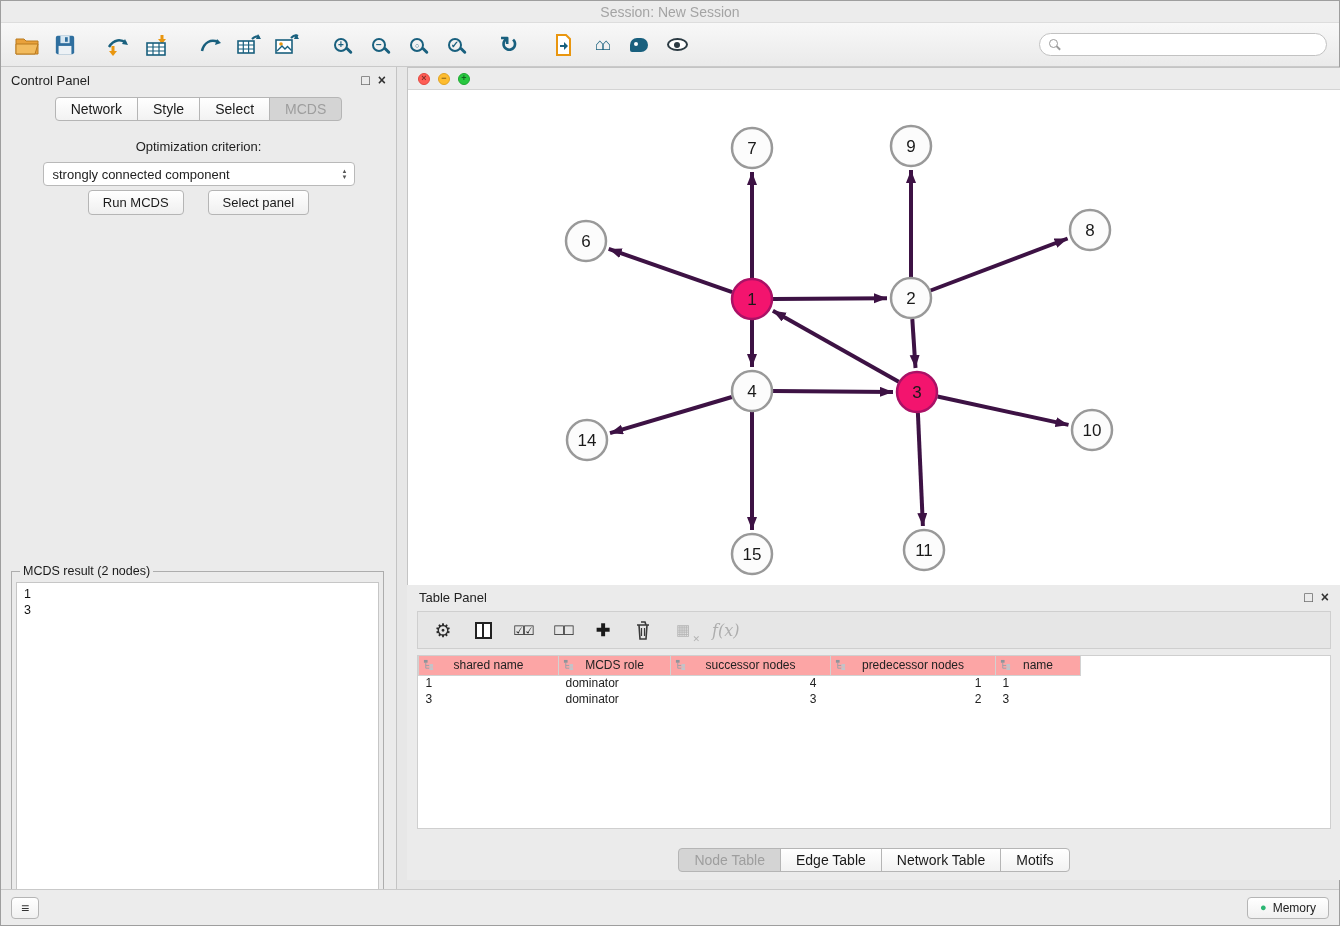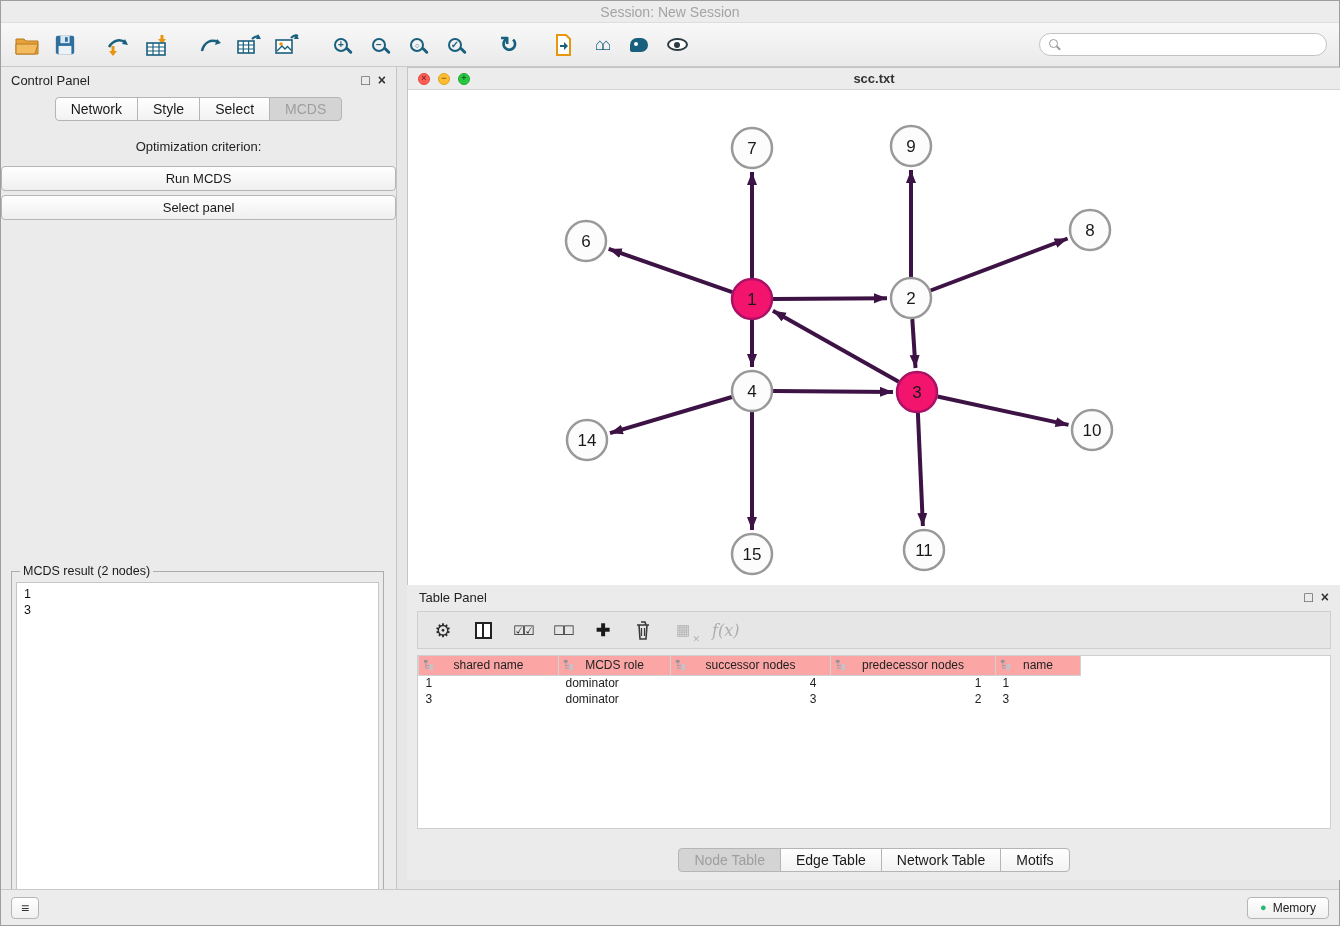--- a/index.html
+++ b/index.html
@@ -60,21 +60,21 @@
   .cp-tab:first-child,.tp-tab:first-child{border-radius:4px 0 0 4px;margin-left:0;}
   .cp-tab:last-child,.tp-tab:last-child{border-radius:0 4px 4px 0;}
   .cp-tab.active,.tp-tab.active{background:#D4D4D4;color:#9E9E9E;}
   .cp-body{position:relative;height:calc(100% - 56px);}
   .opt-label{text-align:center;margin-top:18px;font-size:13px;}
   .dropdown{width:312px;height:24px;margin:8px auto 0 auto;background:#fff;border:1px solid #B9B9B9;
     border-radius:4px;display:flex;align-items:center;padding:0 6px 0 9px;cursor:pointer;}
   .dropdown .val{font-size:13px;}
   .stepper{margin-left:auto;display:flex;flex-direction:column;line-height:6px;}
   .stepper span{font-size:6px;color:#555;text-align:center;}
-  .cp-buttons{display:flex;justify-content:center;gap:4px;margin-top:12px;flex-direction:column;}
+  .cp-buttons{display:flex;justify-content:center;gap:24px;margin-top:4px;}
   .btn{font-family:"Liberation Sans",sans-serif;font-size:13px;padding:4px 14px;color:#1A1A1A;
     background:linear-gradient(#FFF,#EFEFEF);border:1px solid #B5B5B5;border-radius:4px;cursor:pointer;}
   .result-box{position:absolute;left:10px;right:12px;top:425px;bottom:10px;border:1px solid #ADADAD;
     background:var(--panel-bg);padding:4px;}
   .result-box legend{font-size:12.5px;padding:0 3px;margin-left:4px;color:#1A1A1A;}
   .result-area{position:absolute;left:4px;right:4px;top:4px;bottom:4px;background:#fff;
     border:1px solid #C6C6C6;padding:3px 7px;overflow:auto;}
   .result-line{font-size:12.5px;line-height:16px;color:#111;}
 
   
@@ -262,20 +262,27 @@
       </span>
     </div>
     <div class="cp-tabs">
         <div class="cp-tab">Network</div>
         <div class="cp-tab">Style</div>
         <div class="cp-tab">Select</div>
         <div class="cp-tab active">MCDS</div>
       </div>
     <div class="cp-body">
       <div class="opt-label">Optimization criterion:</div>
+      <div class="dropdown">
+        <span class="val">strongly connected component</span>
+        <span class="stepper">
+          <span>▲</span>
+          <span>▼</span>
+        </span>
+      </div>
       <div class="cp-buttons">
         <button class="btn">Run MCDS</button>
         <button class="btn">Select panel</button>
       </div>
       <fieldset class="result-box">
         <legend>MCDS result (2 nodes)</legend>
         <div class="result-area">
             <div class="result-line">1</div>
             <div class="result-line">3</div>
           </div>
@@ -289,21 +296,20 @@
         <span class="tl red">
             <i>×</i>
           </span>
         <span class="tl yellow">
             <i>−</i>
           </span>
         <span class="tl green">
             <i>+</i>
           </span>
       </span>
-      <span class="net-title">scc.txt</span>
     </div>
     <svg class="graph-svg" width="932" height="503" viewBox="0 0 932 503">
       <defs>
         <marker id="arrow" markerWidth="14" markerHeight="11" refX="13" refY="5" orient="auto" markerUnits="userSpaceOnUse">
           <path d="M0 0 L13 5 L0 10 Z" fill="#3D1244"></path>
         </marker>
       </defs>
     <line x1="344.0" y1="188.0" x2="344.0" y2="82.0" stroke="#3D1244" stroke-width="4" marker-end="url(#arrow)"></line>
         <line x1="324.2" y1="202.1" x2="200.7" y2="158.9" stroke="#3D1244" stroke-width="4" marker-end="url(#arrow)"></line>
         <line x1="365.0" y1="208.9" x2="479.0" y2="208.2" stroke="#3D1244" stroke-width="4" marker-end="url(#arrow)"></line>

